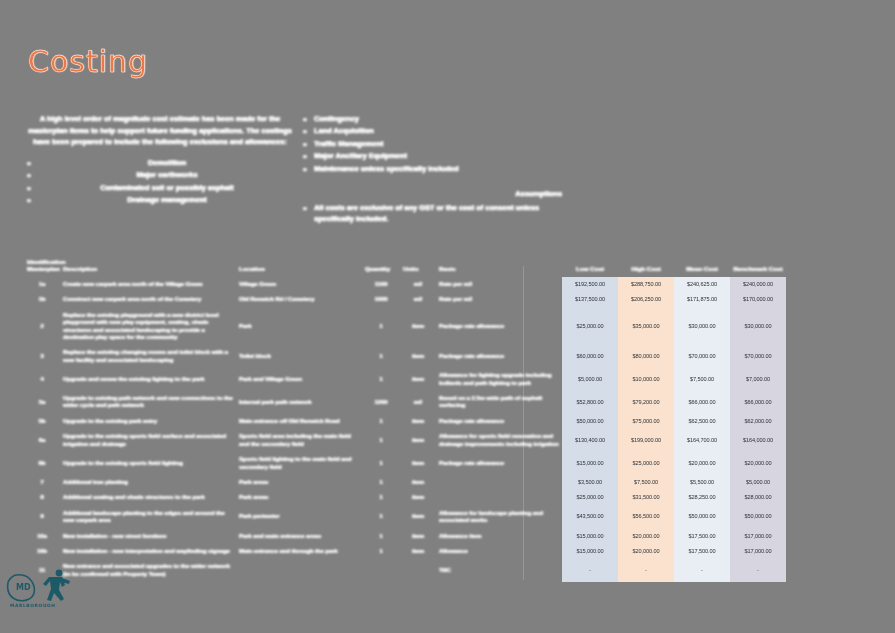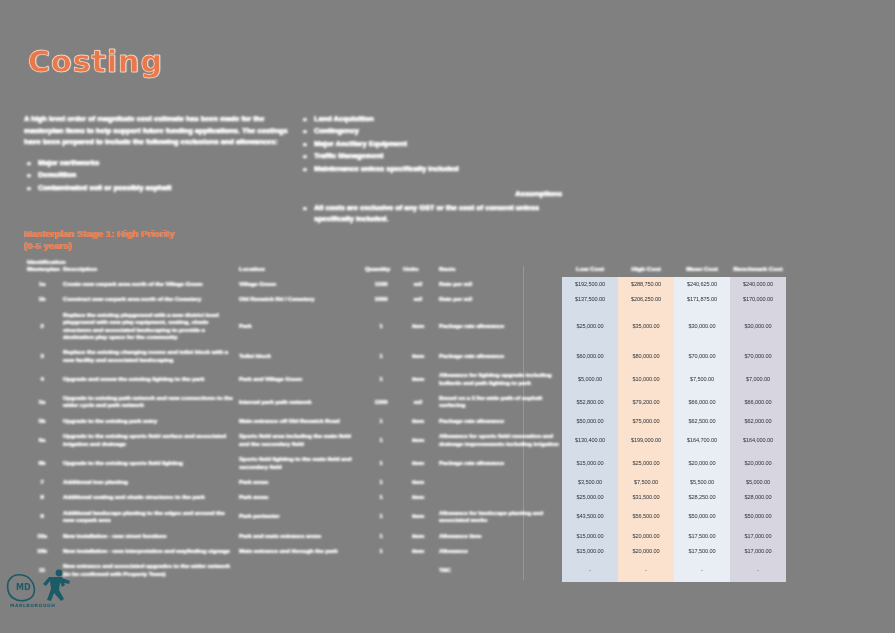--- a/index.html
+++ b/index.html
@@ -9,38 +9,38 @@
     font-family:"Liberation Sans", sans-serif;
     overflow:hidden;
     position:relative;
   }
   .slide{position:absolute;inset:0;}
 
   
   .title{
     position:absolute;left:28px;top:44px;
     font-family:"DejaVu Sans", sans-serif;
-    font-size:30px;font-weight:700;
+    font-size:30px;font-weight:400;
     color:#e8794a;
     letter-spacing:1px;
     text-shadow:0 0 1px #ffd9c6, 1px 0 1px rgba(255,255,255,.55), -1px 0 1px rgba(255,120,60,.5);
     -webkit-text-stroke:0.4px #fff1ea;
     filter:blur(.35px);
   }
 
   
   .blurtext{
     color:#ffffff;
     filter:blur(.85px);
     text-shadow:0.6px 0 0 rgba(255,255,255,.75), -0.6px 0 0 rgba(255,255,255,.55), 0 0.5px 0 rgba(255,255,255,.4);
     font-weight:600;
   }
   .intro-left{
     position:absolute;left:24px;top:113px;width:272px;
-    font-size:7.4px;line-height:11.6px;
+    font-size:7.4px;line-height:11.6px;text-align:center;
   }
   .intro-left p{margin:0 0 9px 0;}
   .sub-head{margin:0 0 2px 0;font-size:7.4px;}
   ul.bullets{list-style:none;margin:0;padding:0;}
   ul.bullets li{
     position:relative;padding-left:14px;font-size:7.4px;line-height:11.4px;margin-bottom:1px;
   }
   ul.bullets li:before{
     content:"o";position:absolute;left:3px;top:0;font-size:6.2px;
   }
@@ -109,44 +109,41 @@
 </head>
 <body>
 
 <div class="slide">
 
   <div class="title">Costing</div>
 
   <div class="intro-left blurtext">
     <p>A high level order of magnitude cost estimate has been made for the masterplan items to help support future funding applications. The costings have been prepared to include the following exclusions and allowances:</p>
     <ul class="bullets">
+      <li>Demolition</li>
       <li>Major earthworks</li>
-      <li>Demolition</li>
       <li>Contaminated soil or possibly asphalt</li>
+      <li>Drainage management</li>
     </ul>
   </div>
 
   <div class="intro-right blurtext">
     <ul class="bullets">
+      <li>Contingency</li>
       <li>Land Acquisition</li>
-      <li>Contingency</li>
+      <li>Traffic Management</li>
       <li>Major Ancillary Equipment</li>
-      <li>Traffic Management</li>
       <li>Maintenance unless specifically included</li>
     </ul>
     <div class="assump-head">Assumptions</div>
     <ul class="bullets">
       <li>All costs are exclusive of any GST or the cost of consent unless specifically included.</li>
     </ul>
   </div>
 
-  <div class="stage-head">
-    <div>Masterplan Stage 1: High Priority</div>
-    <div>(0-5 years)</div>
-  </div>
 
   <div class="vline"></div>
 
   <table class="tbl">
     <thead>
       <tr>
         <th class="c-id">Identification  Masterplan</th>
         <th class="c-desc">Description</th>
         <th class="c-loc">Location</th>
         <th class="c-qty">Quantity</th>

